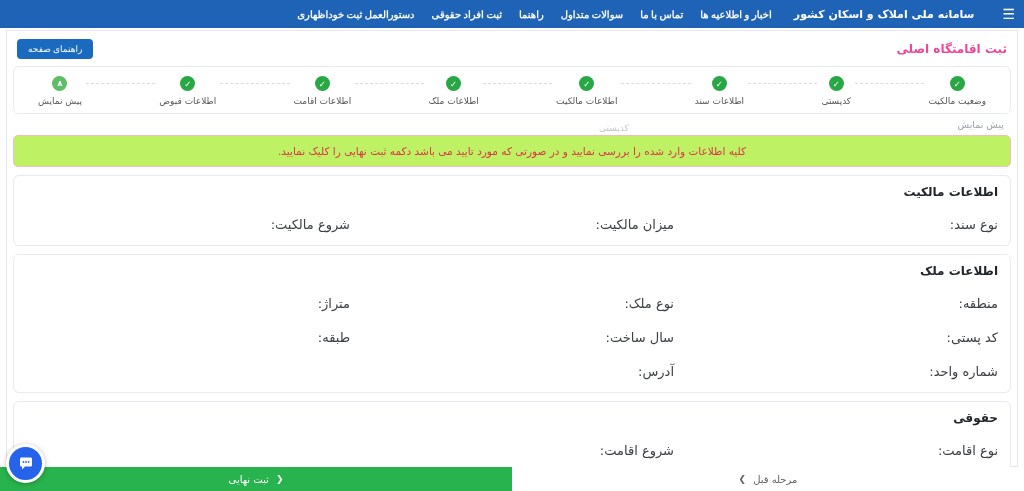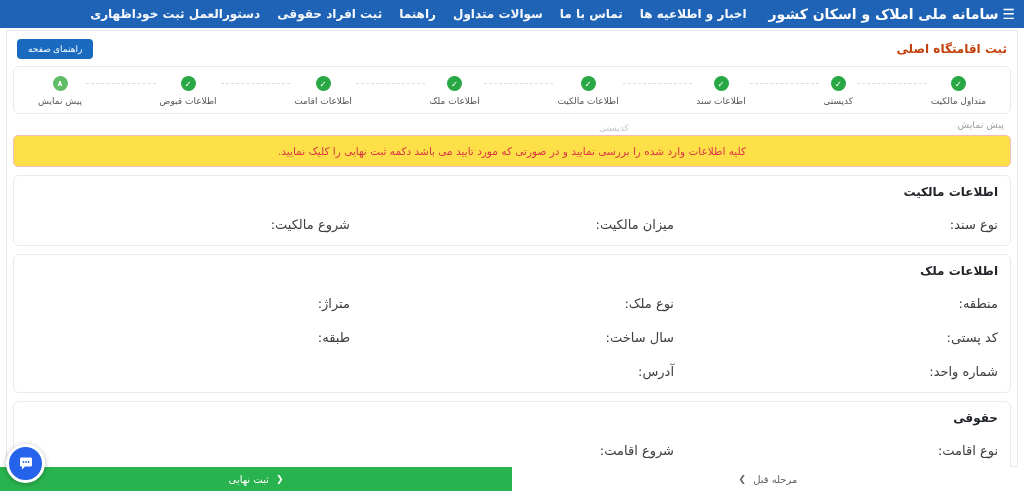--- a/index.html
+++ b/index.html
@@ -2,50 +2,50 @@
 <html dir="rtl" lang="fa"><head>
 <meta charset="utf-8">
 <style>
   html,body{margin:0;padding:0;width:1024px;height:491px;overflow:hidden;
     font-family:"DejaVu Sans","Liberation Sans",sans-serif;background:#fff;direction:rtl;}
   body{position:relative;}
 
   
   .navbar{height:28px;background:#1e63b6;display:flex;align-items:center;padding:0 9px;}
   .hamburger{color:#fff;font-size:14px;line-height:1;cursor:pointer;}
-  .brand{color:#fff;font-size:14px;font-weight:700;margin-right:4px;white-space:nowrap;}
+  .brand{color:#fff;font-size:11px;font-weight:700;margin-right:28px;white-space:nowrap;}
   .nav-menu{display:flex;gap:17px;margin-right:22px;align-items:center;}
-  .nav-link{color:#fff;font-size:12px;font-weight:600;white-space:nowrap;cursor:pointer;opacity:.96;}
+  .nav-link{color:#fff;font-size:10px;font-weight:600;white-space:nowrap;cursor:pointer;opacity:.96;font-family:Liberation Serif, serif;}
 
   
   .content{position:absolute;top:30px;right:6px;left:6px;bottom:24px;
     border:1px solid #e4e7eb;background:#fff;}
 
   .page-head{display:flex;align-items:center;justify-content:space-between;padding:8px 10px 7px;}
-  .page-title{font-size:12px;font-weight:600;color:#c2410c;}
+  .page-title{font-size:12px;font-weight:600;color:#ec4899;}
   .guide-btn{background:#1a6bbf;color:#fff;border:none;border-radius:4px;
     font-size:9px;padding:5px 11px;cursor:pointer;font-family:Liberation Serif, serif;}
 
   
   .stepper-card{margin:0 6px;border:1px solid #e7eaee;border-radius:6px;
     padding:9px 20px 7px;display:flex;align-items:flex-start;background:#fff;}
   .step{display:flex;flex-direction:column;align-items:center;gap:5px;padding:0 4px;}
   .step-icon{width:15px;height:15px;border-radius:50%;display:flex;align-items:center;
     justify-content:center;flex:none;}
   .step-icon.done{background:#28a745;color:#fff;font-size:8.5px;font-weight:700;}
   .step-icon.current{background:#5fbd68;color:#fff;font-size:8px;font-weight:700;}
   .step-label{font-size:9px;color:#555;white-space:nowrap;}
   .connector{flex:1;border-top:1px dashed #d8dbdf;margin-top:7px;min-width:18px;}
 
   .sub-row{position:relative;height:21px;}
   .sub-right{position:absolute;right:13px;top:5px;font-size:9.5px;color:#9aa0a6;}
   .sub-center{position:absolute;left:592px;top:9px;font-size:9px;color:#c3c7cb;}
 
   
-  .alert{margin:0 6px 8px;background:#fde047;border:1px solid #f5bcbc;border-radius:5px;
+  .alert{margin:0 6px 8px;background:#bef264;border:1px solid #f5bcbc;border-radius:5px;
     padding:9px 12px;text-align:center;font-size:10.5px;color:#dc3545;}
 
   
   .card{margin:0 6px 8px;border:1px solid #e7eaee;border-radius:6px;
     padding:9px 12px 10px;background:#fff;}
   .card-title{font-size:12px;font-weight:700;color:#212529;margin-bottom:15px;}
   .field-row{display:grid;grid-template-columns:1fr 1fr 1fr;margin-bottom:15px;}
   .field-row:last-child{margin-bottom:2px;}
   .f-label{font-size:13px;color:#3c4043;}
 
@@ -87,21 +87,21 @@
 <div class="content">
 
   <div class="page-head">
     <div class="page-title">ثبت اقامتگاه اصلی</div>
     <button class="guide-btn">راهنمای صفحه</button>
   </div>
 
   <div class="stepper-card" id="stepper">
       <div class="step">
         <div class="step-icon done">✓</div>
-        <div class="step-label">متداول مالکیت</div>
+        <div class="step-label">وضعیت مالکیت</div>
       </div>
       <div class="connector"></div>
       <div class="step">
         <div class="step-icon done">✓</div>
         <div class="step-label">کدپستی</div>
       </div>
       <div class="connector"></div>
       <div class="step">
         <div class="step-icon done">✓</div>
         <div class="step-label">اطلاعات سند</div>

